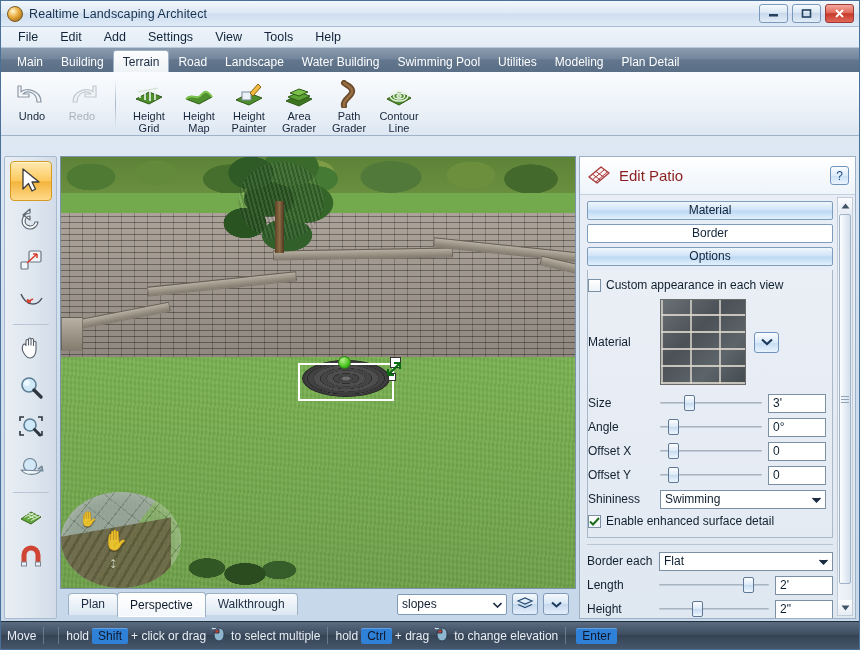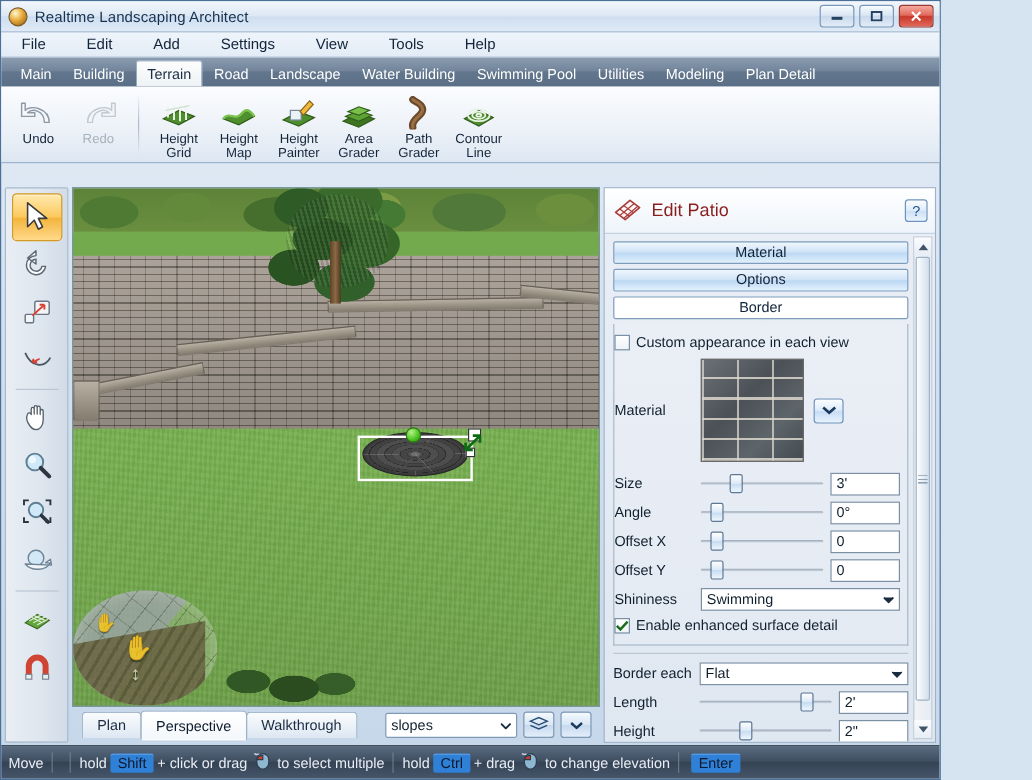--- a/index.html
+++ b/index.html
@@ -4,21 +4,21 @@
 <style>
   * { box-sizing: border-box; margin:0; padding:0; }
   html, body { width:860px; height:650px; overflow:hidden; }
   body {
     font-family: "Liberation Sans", sans-serif;
     font-size: 12px;
     background: #d6e3f0;
     -webkit-font-smoothing: antialiased;
   }
   #app {
-    position:relative; width:784px; height:650px;
+    position:relative; width:860px; height:650px;
     background: linear-gradient(180deg,#e8f0f8 0%, #d2e0ef 45%, #c6d7ea 100%);
     border:1px solid #4a6f99;
     overflow:hidden;
   }
 
   
   #titlebar {
     height:26px; position:relative;
     background: linear-gradient(180deg,#f2f7fb 0%, #dde8f4 48%, #cfdef0 52%, #dfeaf6 100%);
     border-bottom:1px solid #a8bdd4;
@@ -38,21 +38,21 @@
     display:flex;align-items:center;justify-content:center;
   }
   .wbtn.close{
     border-color:#9a3a33;
     background:linear-gradient(180deg,#f5a89f 0%,#e06a5b 45%,#c6392a 52%,#e1685a 100%);
   }
   .wbtn svg{display:block}
 
   
   #menubar{
-    height:21px; display:flex; align-items:center; padding-left:8px; gap:16px;
+    height:21px; display:flex; align-items:center; padding-left:8px; gap:4px;
     background:linear-gradient(180deg,#eef4fa,#e3ecf6);
     border-bottom:1px solid #b9cadd;
   }
   .menu-item{ padding:2px 9px; font-size:12.5px; color:#12233a; cursor:default; }
 
   
   #tabbar{
     height:24px; position:relative;
     background:linear-gradient(180deg,#8496aa 0%,#6e8298 40%,#5f out 40%,#5d7189 100%);
     background:linear-gradient(180deg,#8b9cb0 0%,#72859b 45%,#62768d 50%,#5a6e86 100%);
@@ -675,22 +675,22 @@
             <path d="M6.5 12.2 L14.5 18.2 M10 9.4 L18 15.4" stroke="#a83c3c" stroke-width="1"></path>
             <path d="M6.6 17.6 L18.5 7.6 M9.8 19.9 L21.5 9.9" stroke="#a83c3c" stroke-width="1"></path>
           </svg>
         </span>
         <span id="panel-title">Edit Patio</span>
         <span id="help-btn">?</span>
       </div>
 
       <div id="panel-body">
         <div class="pbtn">Material</div>
+        <div class="pbtn sel">Border</div>
         <div class="pbtn">Options</div>
-        <div class="pbtn sel">Border</div>
 
         <div class="group">
           <div class="chkline">
             <span class="chk"></span>
             <span>Custom appearance in each view</span>
           </div>
 
           <div class="matrow">
             <span class="lab">Material</span>
             <div id="mat-swatch"></div>

